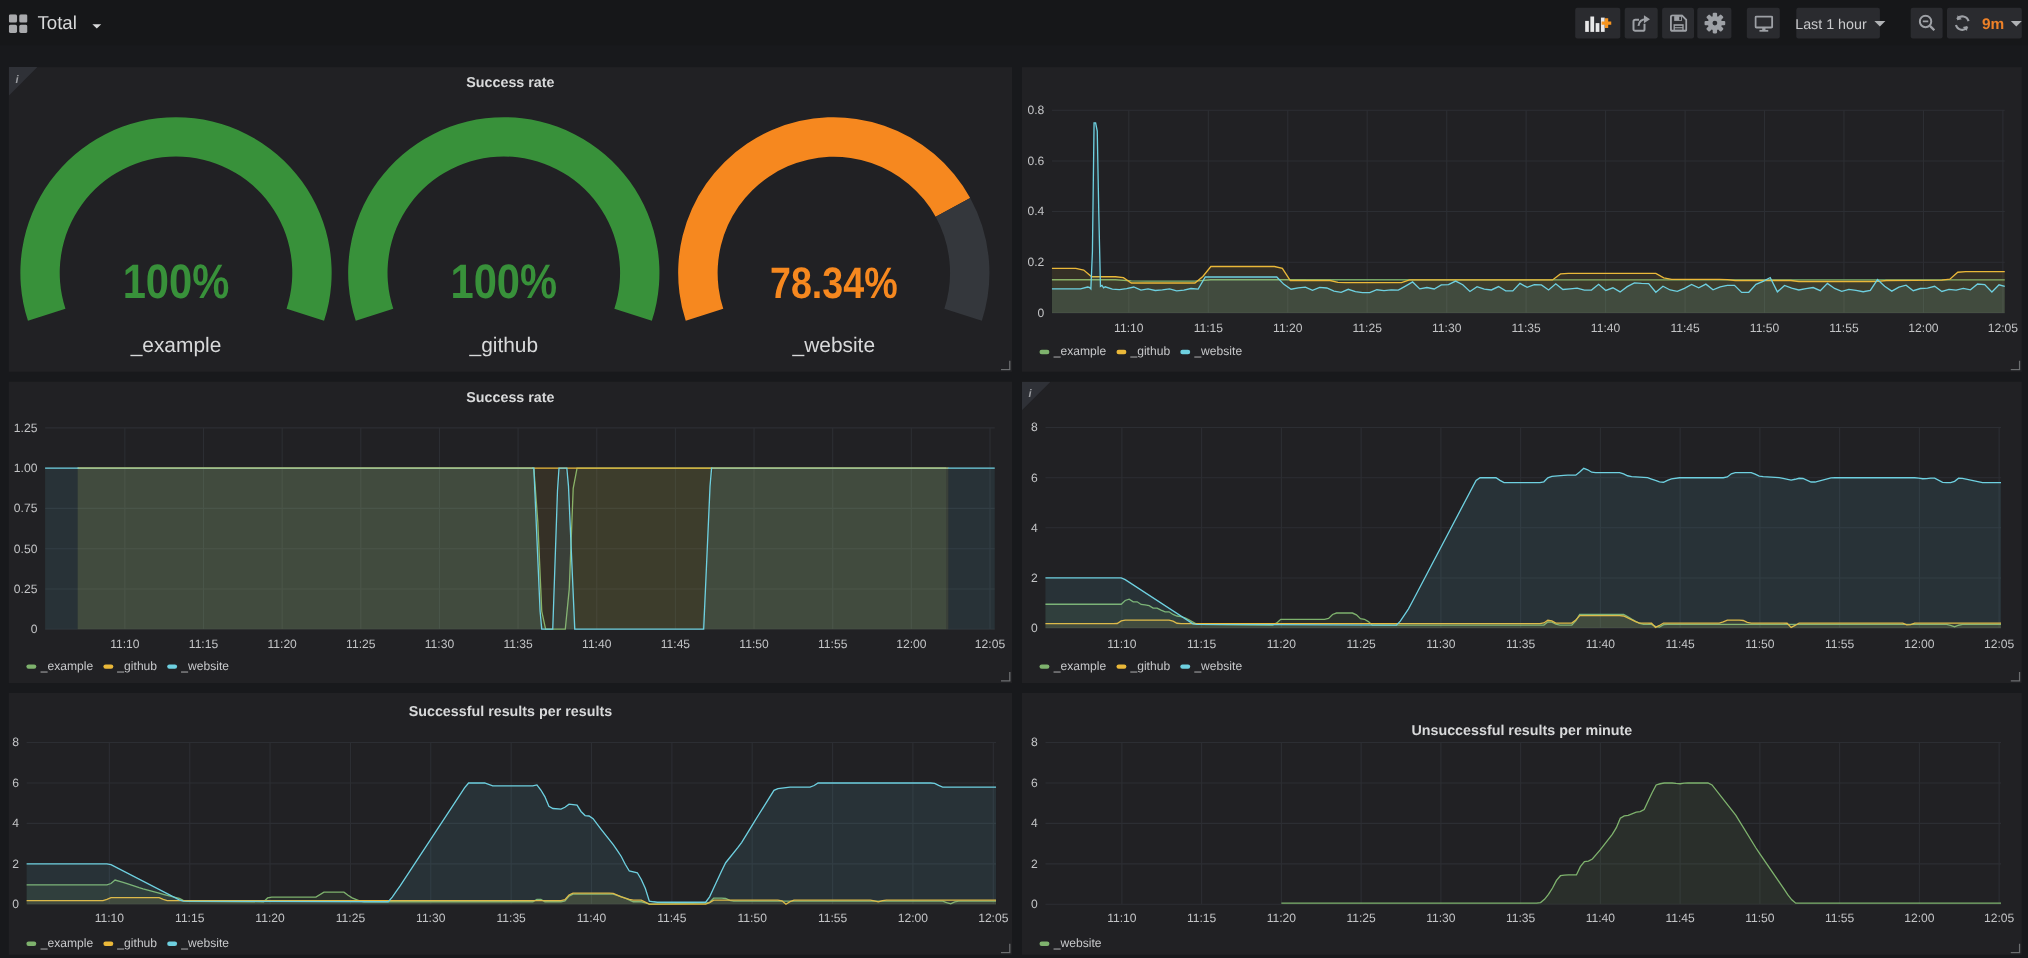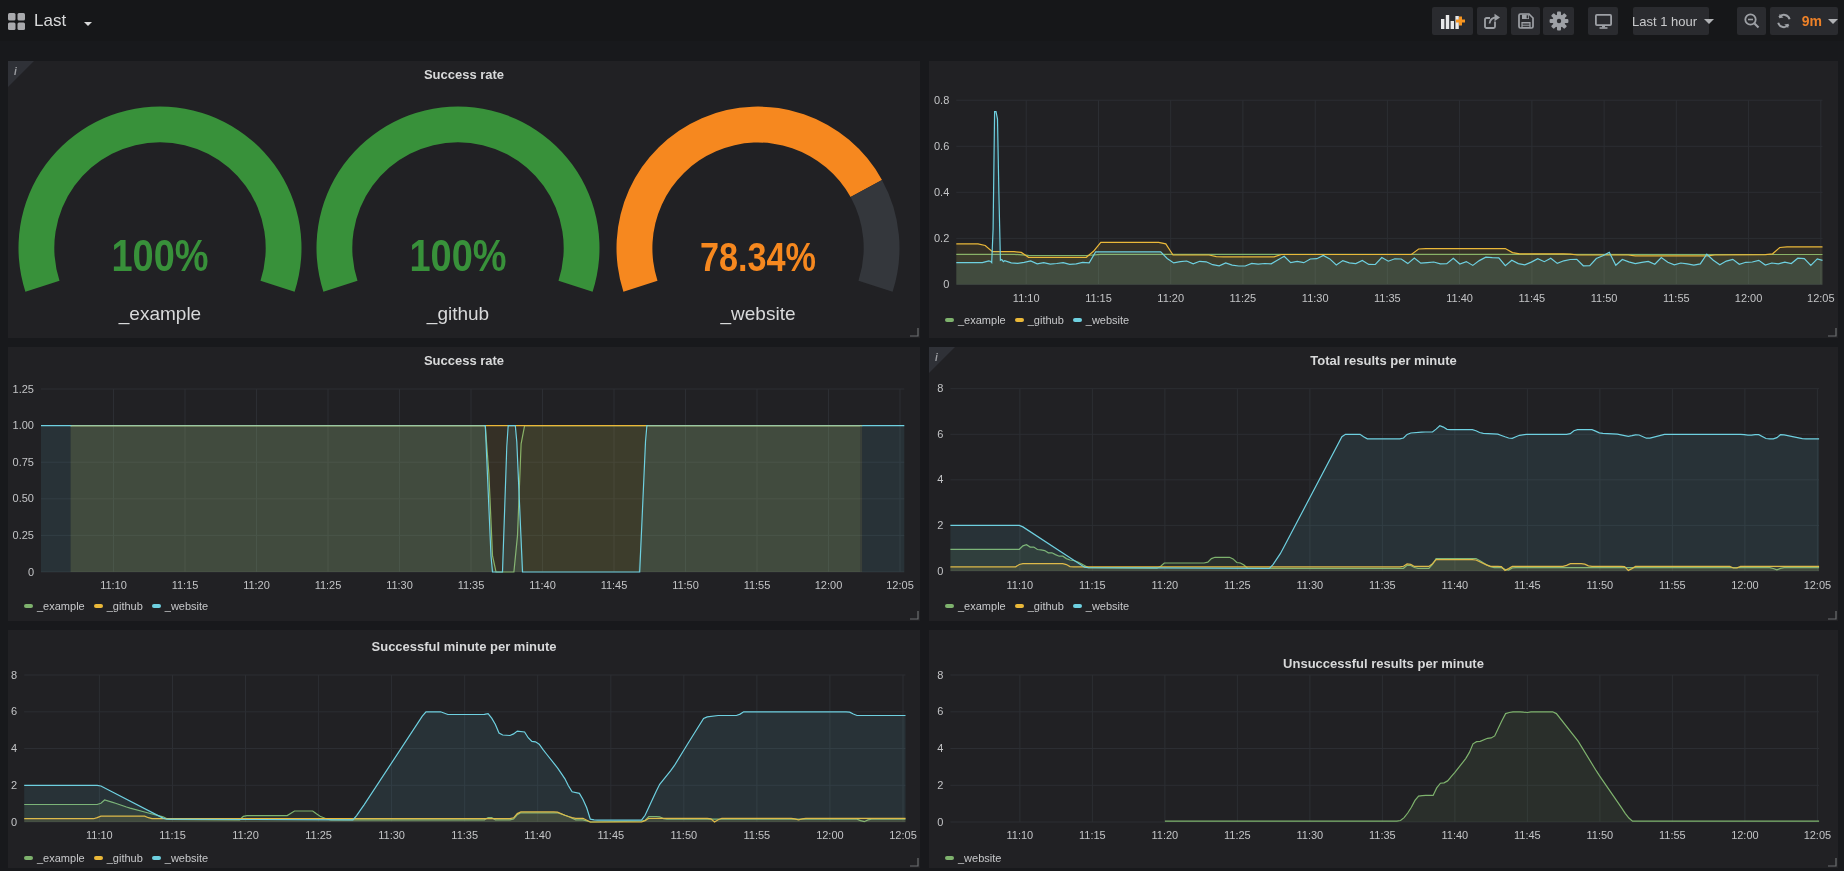--- a/index.html
+++ b/index.html
@@ -1,20 +1,20 @@
 <!DOCTYPE html>
 <html><head><meta charset="utf-8"><style>html,body{margin:0;padding:0;background:#18191c;width:1844px;height:871px;overflow:hidden;font-family:"Liberation Sans",sans-serif}.panel{position:absolute;background:#212124}.ptitle{position:absolute;left:0;right:0;top:6px;text-align:center;font-size:13px;font-weight:700;color:#d8d9da}.btn{position:absolute;top:7px;height:28px;background:#2a2b2f;border-radius:2px;display:flex;align-items:center;justify-content:center}.caret{display:inline-block;width:0;height:0;border-left:5px solid transparent;border-right:5px solid transparent;border-top:5px solid #8a8d91}</style></head><body>
 <div style="position:absolute;top:0;left:0;width:1844px;height:41px;background:#161719"></div>
 <svg width="17" height="17" style="position:absolute;left:8px;top:13px">
     <rect x="0" y="0" width="7.5" height="7.5" rx="1.5" fill="#a9aaad"></rect>
     <rect x="9.5" y="0" width="7.5" height="7.5" rx="1.5" fill="#a9aaad"></rect>
     <rect x="0" y="9.5" width="7.5" height="7.5" rx="1.5" fill="#a9aaad"></rect>
     <rect x="9.5" y="9.5" width="7.5" height="7.5" rx="1.5" fill="#a9aaad"></rect>
   </svg>
-<div style="position:absolute;left:34px;top:11px;font-size:17px;color:#d8d9da">Last</div>
+<div style="position:absolute;left:34px;top:11px;font-size:17px;color:#d8d9da">Total</div>
 <div class="caret" style="position:absolute;left:84px;top:22px;border-left-width:4px;border-right-width:4px;border-top-width:4.5px;border-top-color:#d8d9da"></div>
 <div class="btn" style="left:1432px;width:41px">
     <svg width="24" height="16">
       <rect x="0" y="6" width="3.4" height="10" fill="#e8e8e9"></rect>
       <rect x="4.8" y="2" width="3.4" height="14" fill="#e8e8e9"></rect>
       <rect x="9.6" y="8" width="3.4" height="8" fill="#e8e8e9"></rect>
       <rect x="14.4" y="3" width="3.4" height="13" fill="#e8e8e9"></rect>
       <path d="M19,7.5 h3 v-3 h3 v3 h3 v3 h-3 v3 h-3 v-3 h-3 Z" fill="#f79520" transform="translate(-4,-1)"></path>
     </svg>
   </div>
@@ -228,21 +228,20 @@
       <span style="display:inline-block;width:9px;height:4px;border-radius:2px;background:#EAB839;margin-right:4px"></span>
       <span style="margin-right:9px">_github</span>
       <span style="display:inline-block;width:9px;height:4px;border-radius:2px;background:#6ED0E0;margin-right:4px"></span>
       <span style="margin-right:9px">_website</span>
     </div>
     <svg width="10" height="10" style="position:absolute;left:901px;top:263px">
       <path d="M1,9 L9,9 L9,1" fill="none" stroke="#6c6e70" stroke-width="1.2"></path>
     </svg>
   </div>
 <div class="panel" style="left:929px;top:347px;width:909px;height:274px">
-    <div class="ptitle">Total results per minute</div>
     <svg width="909" height="274" viewBox="0 0 909 274" style="position:absolute;top:0;left:0">
       <line x1="90.9" y1="41.7" x2="90.9" y2="224.0" stroke="#2c2e33" stroke-width="1"></line>
       <line x1="163.4" y1="41.7" x2="163.4" y2="224.0" stroke="#2c2e33" stroke-width="1"></line>
       <line x1="235.9" y1="41.7" x2="235.9" y2="224.0" stroke="#2c2e33" stroke-width="1"></line>
       <line x1="308.4" y1="41.7" x2="308.4" y2="224.0" stroke="#2c2e33" stroke-width="1"></line>
       <line x1="380.9" y1="41.7" x2="380.9" y2="224.0" stroke="#2c2e33" stroke-width="1"></line>
       <line x1="453.4" y1="41.7" x2="453.4" y2="224.0" stroke="#2c2e33" stroke-width="1"></line>
       <line x1="525.9" y1="41.7" x2="525.9" y2="224.0" stroke="#2c2e33" stroke-width="1"></line>
       <line x1="598.4" y1="41.7" x2="598.4" y2="224.0" stroke="#2c2e33" stroke-width="1"></line>
       <line x1="670.9" y1="41.7" x2="670.9" y2="224.0" stroke="#2c2e33" stroke-width="1"></line>
@@ -295,21 +294,21 @@
     </div>
     <svg width="26" height="26" style="position:absolute;top:0;left:0">
       <path d="M0,0 L26,0 L0,26 Z" fill="#2f3137"></path>
       <text x="6" y="14" font-size="10" font-weight="700" font-style="italic" fill="#9b9da1">i</text>
     </svg>
     <svg width="10" height="10" style="position:absolute;left:898px;top:263px">
       <path d="M1,9 L9,9 L9,1" fill="none" stroke="#6c6e70" stroke-width="1.2"></path>
     </svg>
   </div>
 <div class="panel" style="left:8px;top:630px;width:912px;height:238px">
-    <div class="ptitle" style="top:9px">Successful minute per minute</div>
+    <div class="ptitle" style="top:9px">Successful results per results</div>
     <svg width="912" height="238" viewBox="0 0 912 238" style="position:absolute;top:0;left:0">
       <line x1="91.4" y1="45.0" x2="91.4" y2="192.0" stroke="#2c2e33" stroke-width="1"></line>
       <line x1="164.5" y1="45.0" x2="164.5" y2="192.0" stroke="#2c2e33" stroke-width="1"></line>
       <line x1="237.5" y1="45.0" x2="237.5" y2="192.0" stroke="#2c2e33" stroke-width="1"></line>
       <line x1="310.6" y1="45.0" x2="310.6" y2="192.0" stroke="#2c2e33" stroke-width="1"></line>
       <line x1="383.6" y1="45.0" x2="383.6" y2="192.0" stroke="#2c2e33" stroke-width="1"></line>
       <line x1="456.7" y1="45.0" x2="456.7" y2="192.0" stroke="#2c2e33" stroke-width="1"></line>
       <line x1="529.7" y1="45.0" x2="529.7" y2="192.0" stroke="#2c2e33" stroke-width="1"></line>
       <line x1="602.8" y1="45.0" x2="602.8" y2="192.0" stroke="#2c2e33" stroke-width="1"></line>
       <line x1="675.8" y1="45.0" x2="675.8" y2="192.0" stroke="#2c2e33" stroke-width="1"></line>

